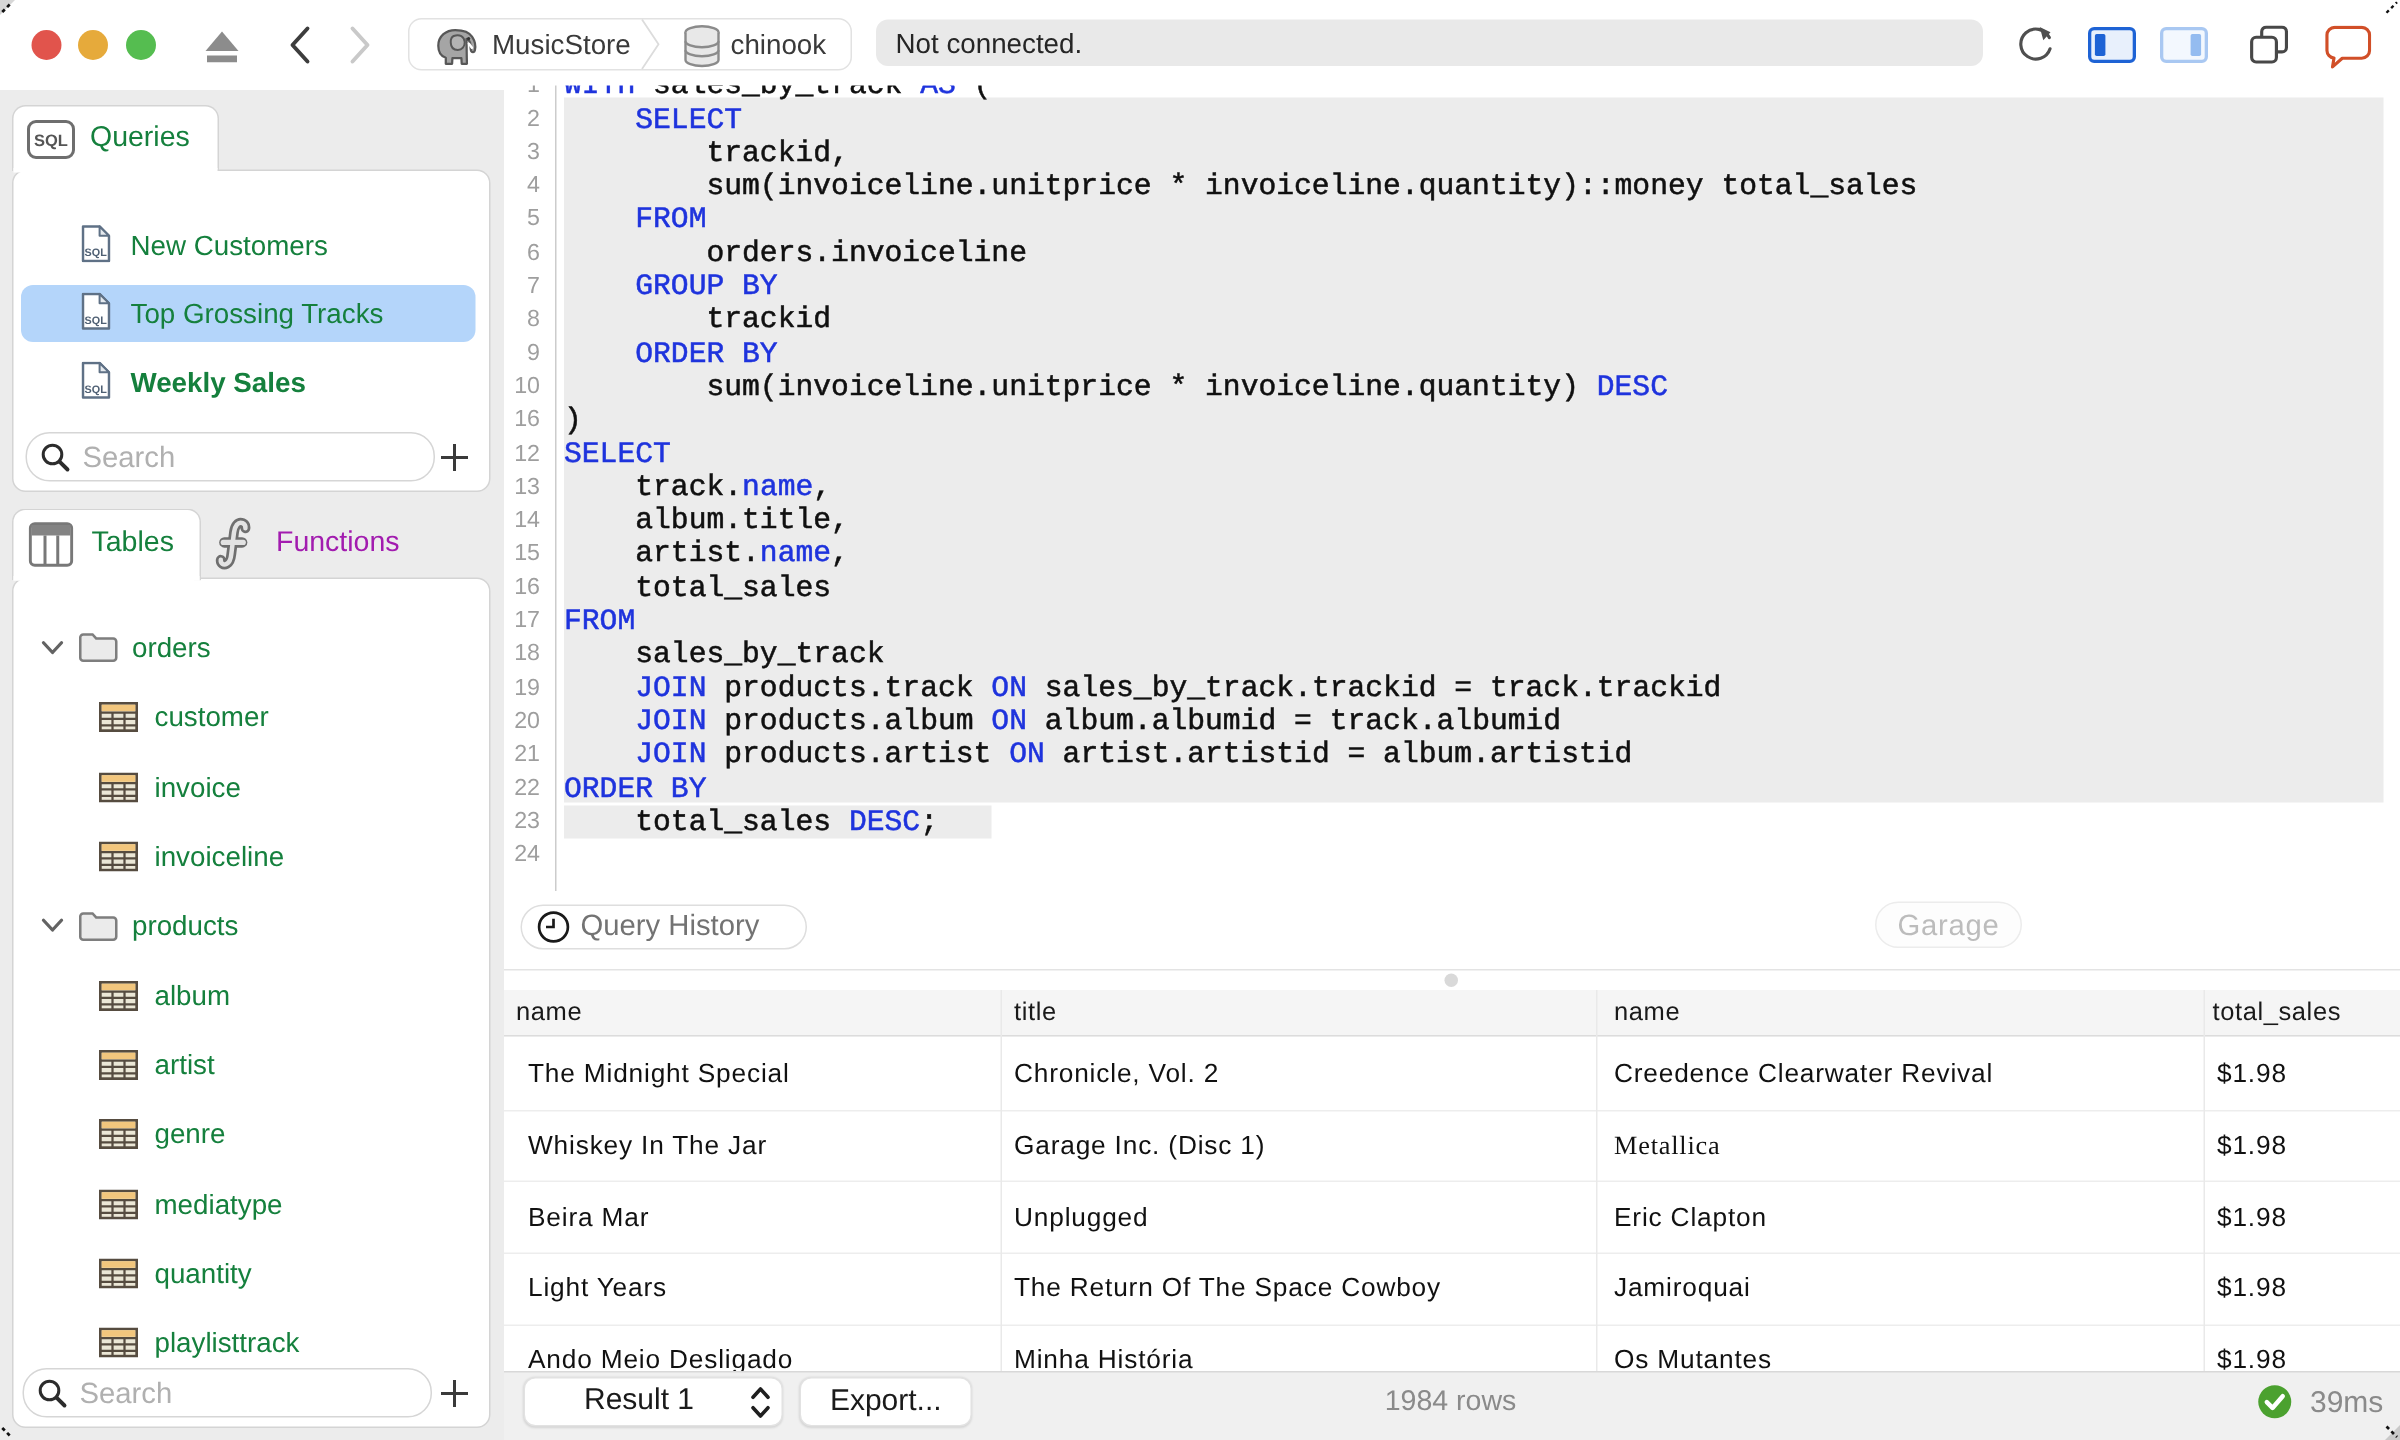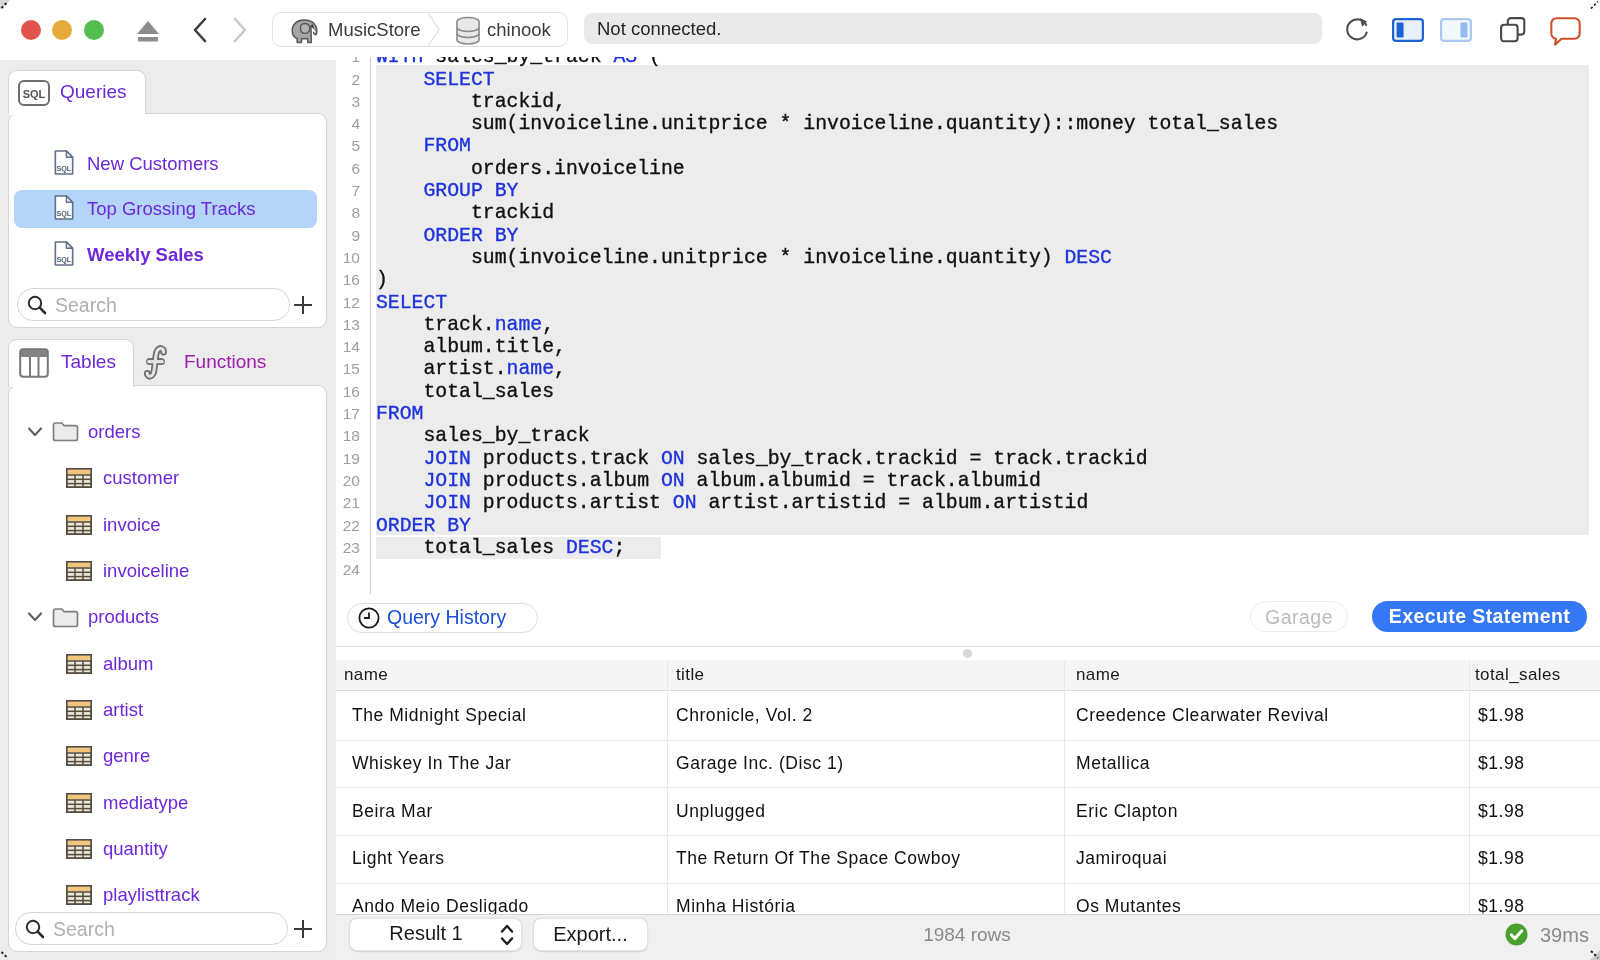--- a/index.html
+++ b/index.html
@@ -10,21 +10,21 @@
 
 #toolbar { left:0; top:0; width:1600px; height:57.3px; background:#fff; z-index:30; }
 .tl { border-radius:50%; width:20px; height:20px; top:20px; z-index:31; }
 
 
 
 #sidebar { left:0; top:60px; width:336px; height:900px; background:#ececec; z-index:20; }
 .panel { position:absolute; background:#fff; border:1px solid #d4d4d4; border-radius:9px; z-index:21; }
 .tab { position:absolute; background:#fff; border:1px solid #d4d4d4; border-radius:9px 9px 0 0; border-bottom:none; z-index:21; }
 .seam { position:absolute; background:#fff; z-index:22; }
-.srow { position:absolute; font-size:18.5px; color:#6d28d9; }
+.srow { position:absolute; font-size:18.5px; color:#15803d; }
 .search { position:absolute; background:#fff; border:1px solid #d6d6d6; border-radius:16px; }
 .sph { position:absolute; color:#b0b0b0; font-size:19.5px; }
 .plus { position:absolute; }
 .plus:before, .plus:after { content:""; position:absolute; background:#3a3a3a; }
 .plus:before { left:8px; top:0; width:2px; height:18px; }
 .plus:after { left:0; top:8px; width:18px; height:2px; }
 
 
 #editor { left:336px; top:60px; width:1264px; height:540px; background:#fff; z-index:5; }
 #gutter-line { left:370px; top:54.5px; width:1px; height:539.5px; background:#ccc; z-index:6; }
@@ -351,24 +351,23 @@
       <div class="cl" style="top:536.8000000000001px;"><span style="background:#ececec; padding-right:36px;">    total_sales <span class="kw">DESC</span>;</span></div>
       <div class="gnum" style="left:330px; top:559.1px;">24</div>
       <div class="cl" style="top:559.1px;"></div>
     </div>
 
   <div class="btn" style="left:347px; top:603px; width:191px; height:30px; background:#fff; border:1px solid #dedede; z-index:6;"></div>
   <svg class="abs" style="left:358px; top:607px; z-index:7;" width="22" height="22" viewBox="0 0 22 22">
     <circle cx="11" cy="11" r="9.6" fill="none" stroke="#1a1a1a" stroke-width="1.8"></circle>
     <path d="M11 5.5 V 11 H 6" fill="none" stroke="#1a1a1a" stroke-width="1.8"></path>
   </svg>
-  <div class="abs" style="left:387px; top:606px; font-size:19.5px; color:#1d4ed8; z-index:7;">Query History</div>
+  <div class="abs" style="left:387px; top:606px; font-size:19.5px; color:#737373; z-index:7;">Query History</div>
 
   <div class="btn" style="left:1250px; top:601px; width:98px; height:31px; background:#fdfdfd; border:1px solid #ececec; color:#bcbcbc; text-align:center; line-height:30px; font-size:19.5px; letter-spacing:0.5px; z-index:6;">Garage</div>
-  <div class="btn" style="left:1372px; top:601px; width:215px; height:31px; background:#3478f6; color:#fff; text-align:center; line-height:30px; font-size:19.5px; font-weight:600; letter-spacing:0.4px; z-index:6;">Execute Statement</div>
 
   <div class="abs" style="left:336px; top:646px; width:1264px; height:1px; background:#e3e3e3; z-index:6;"></div>
   <div class="abs" style="left:963px; top:649px; width:9px; height:9px; border-radius:50%; background:#d9d9d9; z-index:6;"></div>
 
   <div class="abs" style="left:336px; top:660px; width:1264px; height:31px; background:#f5f5f5; border-bottom:1px solid #dcdcdc; z-index:5;"></div>
   <div class="hcell" style="left:344px; z-index:6;">name</div>
   <div class="hcell" style="left:676px; z-index:6;">title</div>
   <div class="hcell" style="left:1076px; z-index:6;">name</div>
   <div class="hcell" style="left:1475px; z-index:6;">total_sales</div>
   <div class="vline" style="left:667px; top:660px; height:254px; z-index:5;"></div>
@@ -376,21 +375,21 @@
   <div class="vline" style="left:1469px; top:660px; height:254px; z-index:5;"></div>
 
   <div id="rows">
       <div class="cell" style="left:352px; top:705.1px;">The Midnight Special</div>
       <div class="cell" style="left:676px; top:705.1px;">Chronicle, Vol. 2</div>
       <div class="cell" style="left:1076px; top:705.1px;">Creedence Clearwater Revival</div>
       <div class="cell" style="left:1478px; top:705.1px;">$1.98</div>
       <div class="rline" style="top:739.6px;"></div>
       <div class="cell" style="left:352px; top:752.8000000000001px;">Whiskey In The Jar</div>
       <div class="cell" style="left:676px; top:752.8000000000001px;">Garage Inc. (Disc 1)</div>
-      <div class="cell" style="left:1076px; top:752.8000000000001px;">Metallica</div>
+      <div class="cell" style="left:1076px; top:752.8000000000001px;font-family:Liberation Serif, serif;">Metallica</div>
       <div class="cell" style="left:1478px; top:752.8000000000001px;">$1.98</div>
       <div class="rline" style="top:787.3px;"></div>
       <div class="cell" style="left:352px; top:800.5px;">Beira Mar</div>
       <div class="cell" style="left:676px; top:800.5px;">Unplugged</div>
       <div class="cell" style="left:1076px; top:800.5px;">Eric Clapton</div>
       <div class="cell" style="left:1478px; top:800.5px;">$1.98</div>
       <div class="rline" style="top:835px;"></div>
       <div class="cell" style="left:352px; top:848.2px;">Light Years</div>
       <div class="cell" style="left:676px; top:848.2px;">The Return Of The Space Cowboy</div>
       <div class="cell" style="left:1076px; top:848.2px;">Jamiroquai</div>

